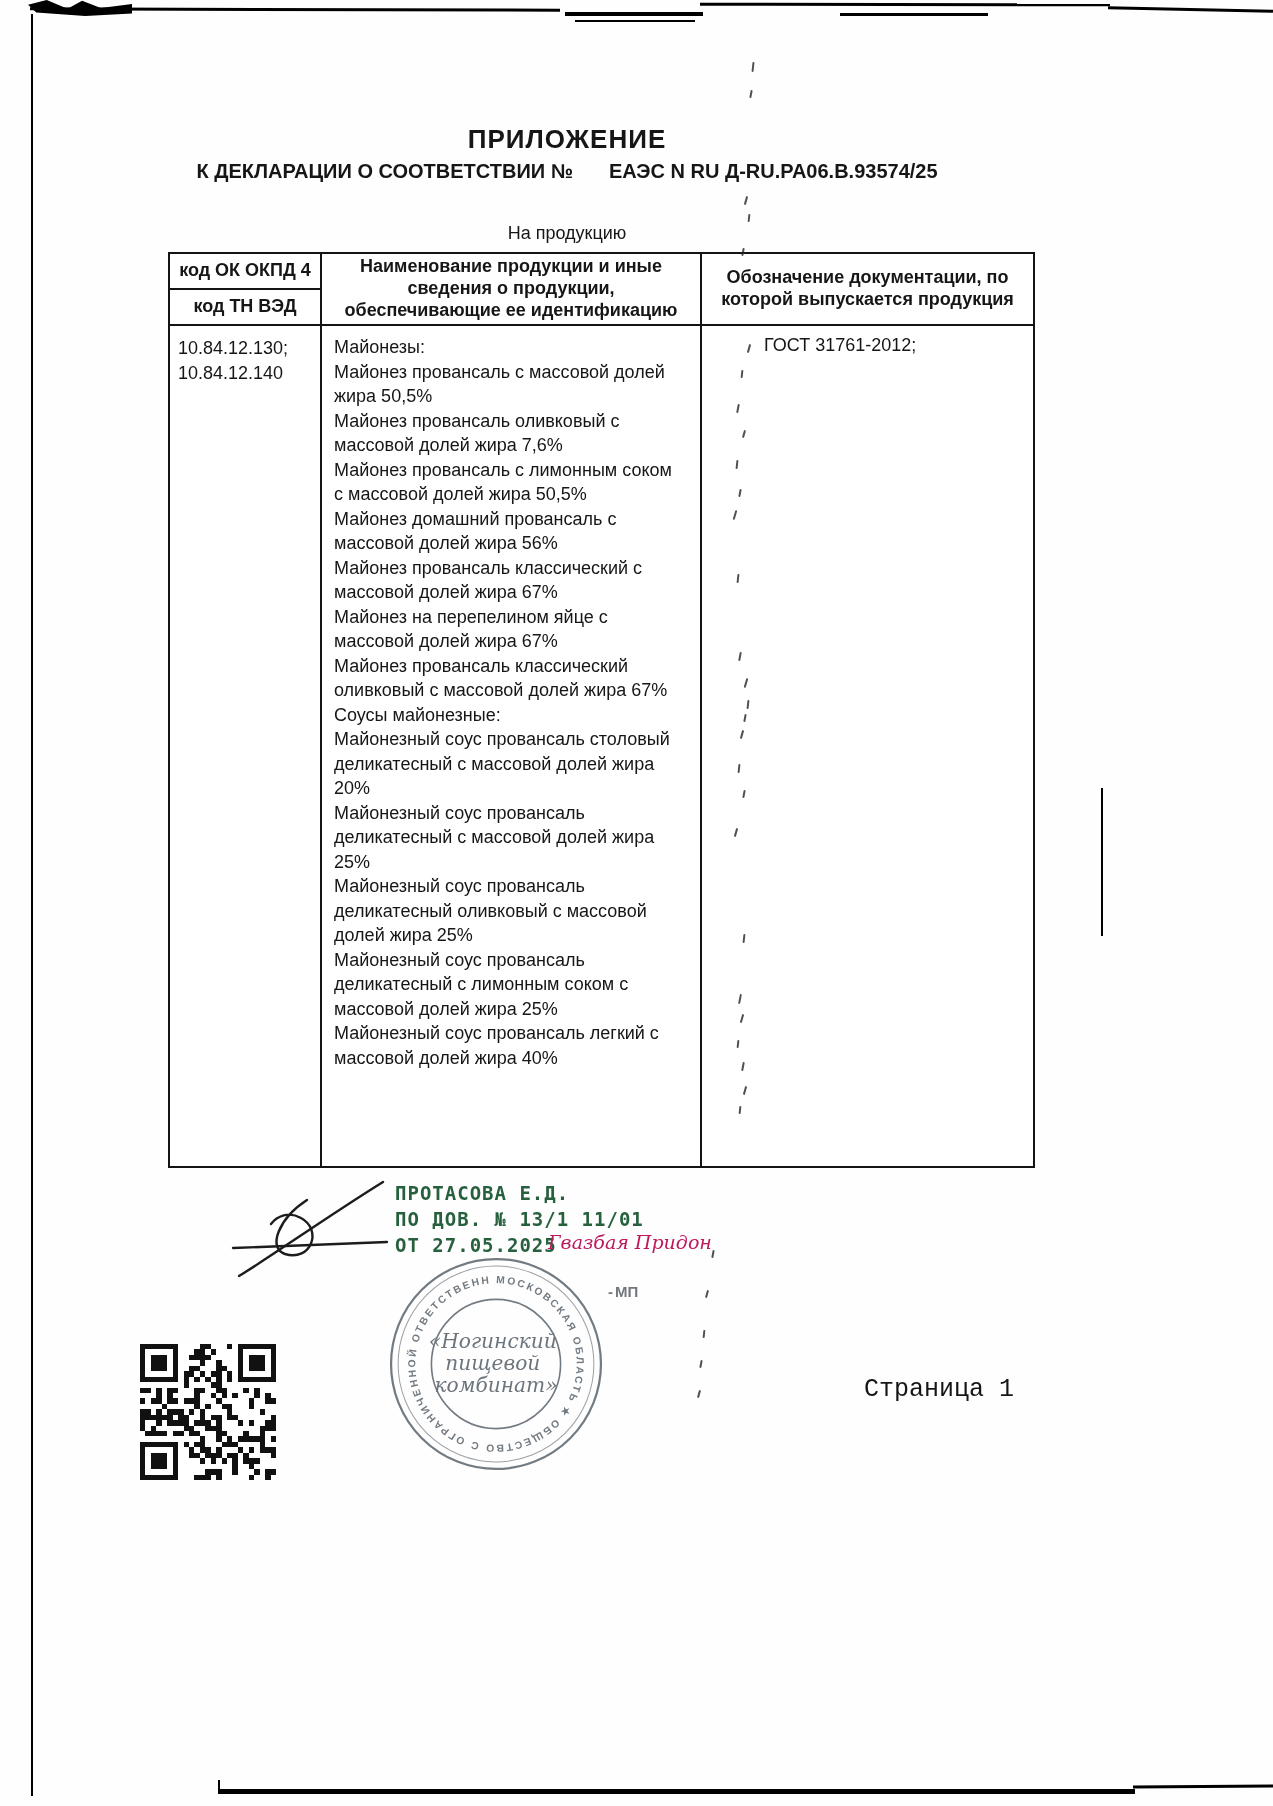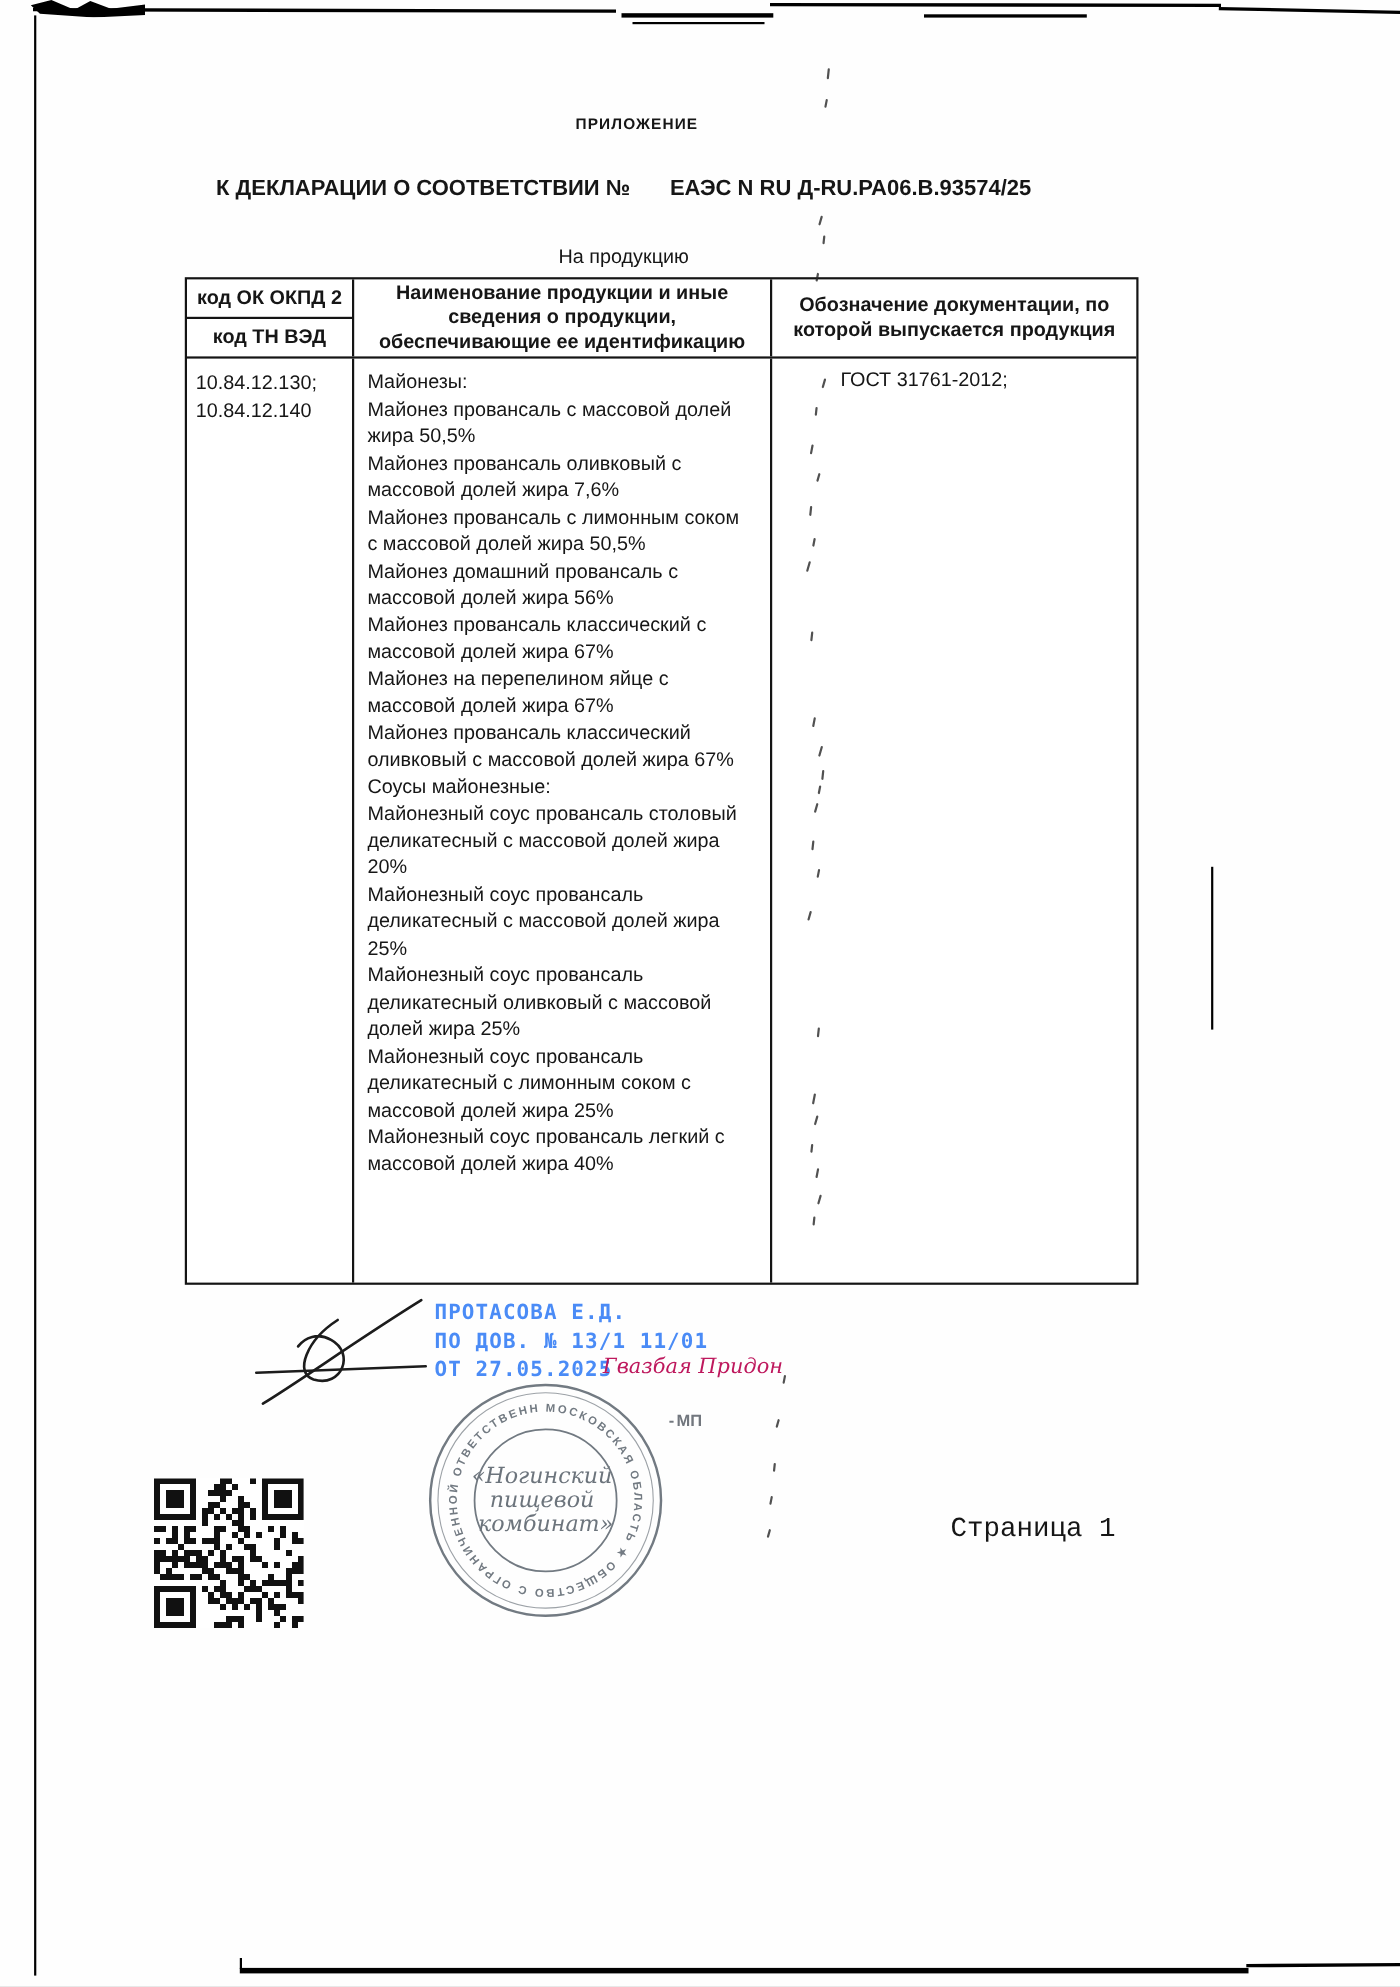--- a/index.html
+++ b/index.html
@@ -1,22 +1,22 @@
 <!DOCTYPE html>
 <html><head>
 <meta charset="utf-8">
 <style>
   html,body{margin:0;padding:0;background:#d8d8d8;}
   .page{position:relative;width:1273px;height:1806px;background:#fefefe;overflow:hidden;
         font-family:"Liberation Sans",sans-serif;color:#161616;}
   .content{position:absolute;left:32px;top:0;width:1070px;height:100%;}
 
   
-  .doc-title{position:absolute;top:104px;left:0;width:100%;text-align:center;
-             font-size:14px;font-weight:bold;letter-spacing:1px;padding-left:12px;}
+  .doc-title{position:absolute;top:124px;left:0;width:100%;text-align:center;
+             font-size:26px;font-weight:bold;letter-spacing:1px;}
   .doc-subtitle{position:absolute;top:160px;left:0;width:100%;display:flex;
                 justify-content:center;gap:36px;font-size:20px;font-weight:bold;}
   .doc-products-label{position:absolute;top:223px;left:0;width:100%;text-align:center;font-size:18px;}
 
   
   .ptable{position:absolute;left:136px;top:252px;width:867px;height:916px;
           border:2px solid #141414;box-sizing:border-box;display:flex;flex-direction:column;background:#fff;}
   .trow{display:flex;min-height:0;}
   .thead{height:70px;border-bottom:2px solid #141414;flex-shrink:0;}
   .tbody{flex:1;border-radius:15px;}
@@ -32,21 +32,21 @@
   .h3t{max-width:318px;}
   .bcell{font-size:18px;}
   .codes{padding:10px 4px 0 8px;line-height:25px;}
   .c2.bcell{padding:9px 22px 16px 12px;line-height:24.5px;}
   .gost{padding:9px 6px 0 14px;margin-left:48px;}
 
   
   .sig{position:absolute;left:193px;top:1172px;width:180px;height:112px;}
   .sig path,.sig line{stroke:#1c1c1c;stroke-width:2.4;fill:none;stroke-linecap:round;}
   .stamp-text{position:absolute;left:363px;top:1180px;font-family:"DejaVu Sans Mono",monospace;
-              font-weight:bold;font-size:19px;line-height:26px;color:#3b82f6;letter-spacing:1px;opacity:.92;}
+              font-weight:bold;font-size:19px;line-height:26px;color:#14532d;letter-spacing:1px;opacity:.92;}
   .handwritten{position:absolute;left:516px;top:1231px;font-family:"DejaVu Serif",serif;
                font-style:italic;font-size:19px;color:#be185d;}
   .mp{position:absolute;left:576px;top:1283px;font-size:15px;font-weight:bold;color:#5a6068;opacity:.85;}
   .mp::before{content:"-";margin-right:2px;}
   .round-stamp{position:absolute;left:353px;top:1253px;width:222px;height:222px;opacity:.88;}
   .round-stamp circle{fill:none;stroke:#5f6871;}
   .ring-text{font-size:10.2px;letter-spacing:2.1px;fill:#5f6871;font-weight:bold;
              font-family:"Liberation Sans",sans-serif;}
   .center-text{font-family:"DejaVu Serif",serif;font-style:italic;font-size:20px;fill:#59626b;text-anchor:middle;}
 
@@ -84,21 +84,21 @@
     <div class="doc-subtitle">
       <span>К ДЕКЛАРАЦИИ О СООТВЕТСТВИИ №</span>
       <span>ЕАЭС N RU Д-RU.РА06.В.93574/25</span>
     </div>
 
     <div class="doc-products-label">На продукцию</div>
 
     <div class="ptable">
       <div class="trow thead">
         <div class="c1 hcell hc1">
-          <div class="h1a">код ОК ОКПД 2</div>
+          <div class="h1a">код ОК ОКПД 4</div>
           <div class="h1b">код ТН ВЭД</div>
         </div>
         <div class="c2 hcell">
           <div class="htxt">Наименование продукции и иные сведения о продукции, обеспечивающие ее идентификацию</div>
         </div>
         <div class="c3 hcell">
           <div class="htxt h3t">Обозначение документации, по которой выпускается продукция</div>
         </div>
       </div>
       <div class="trow tbody">

